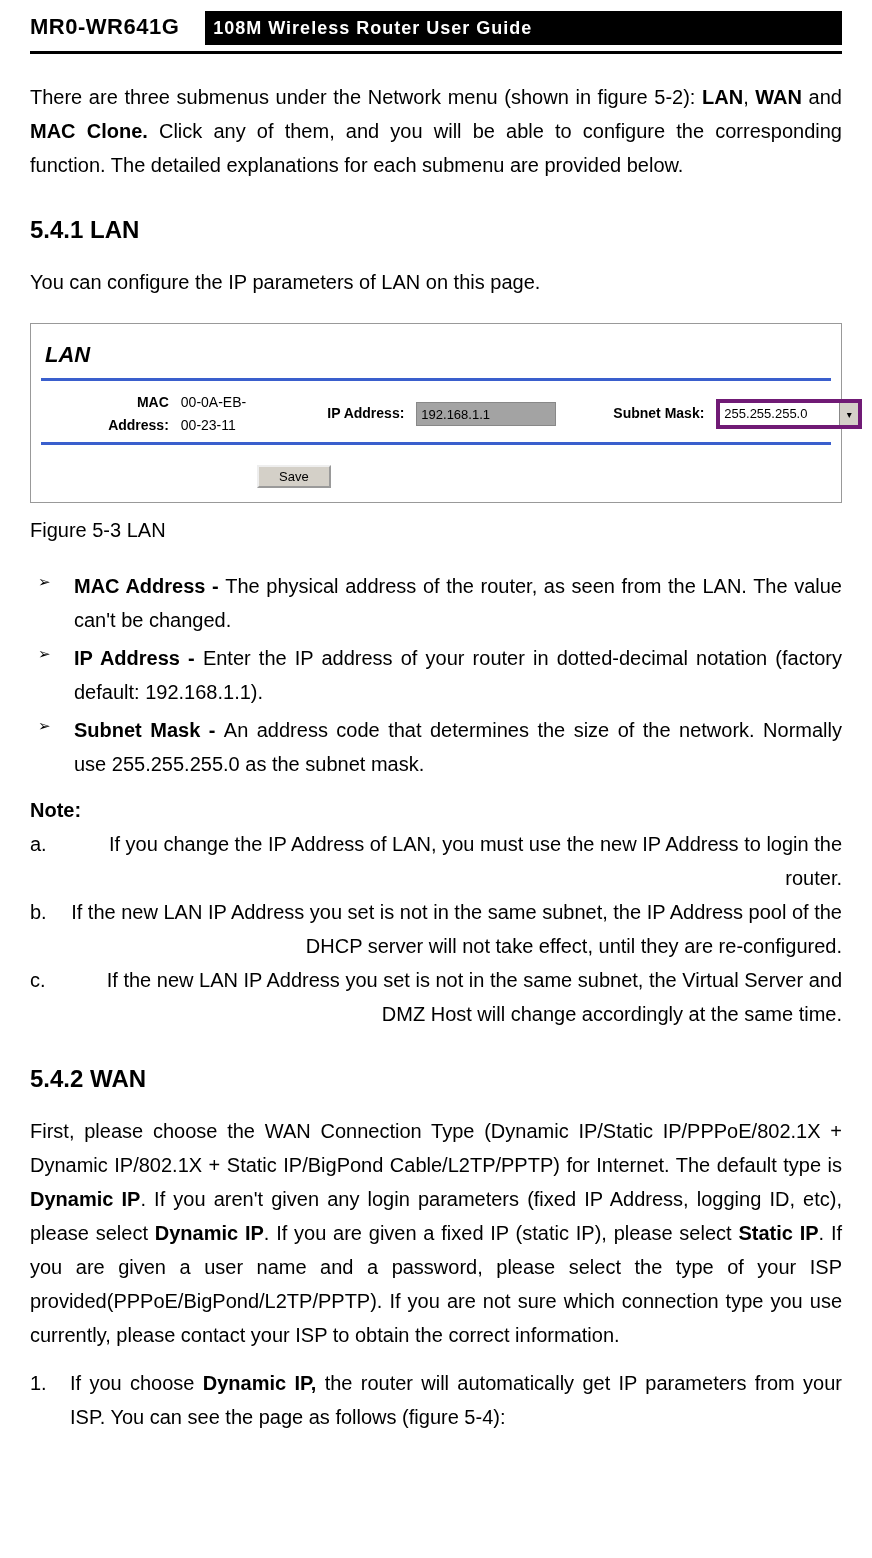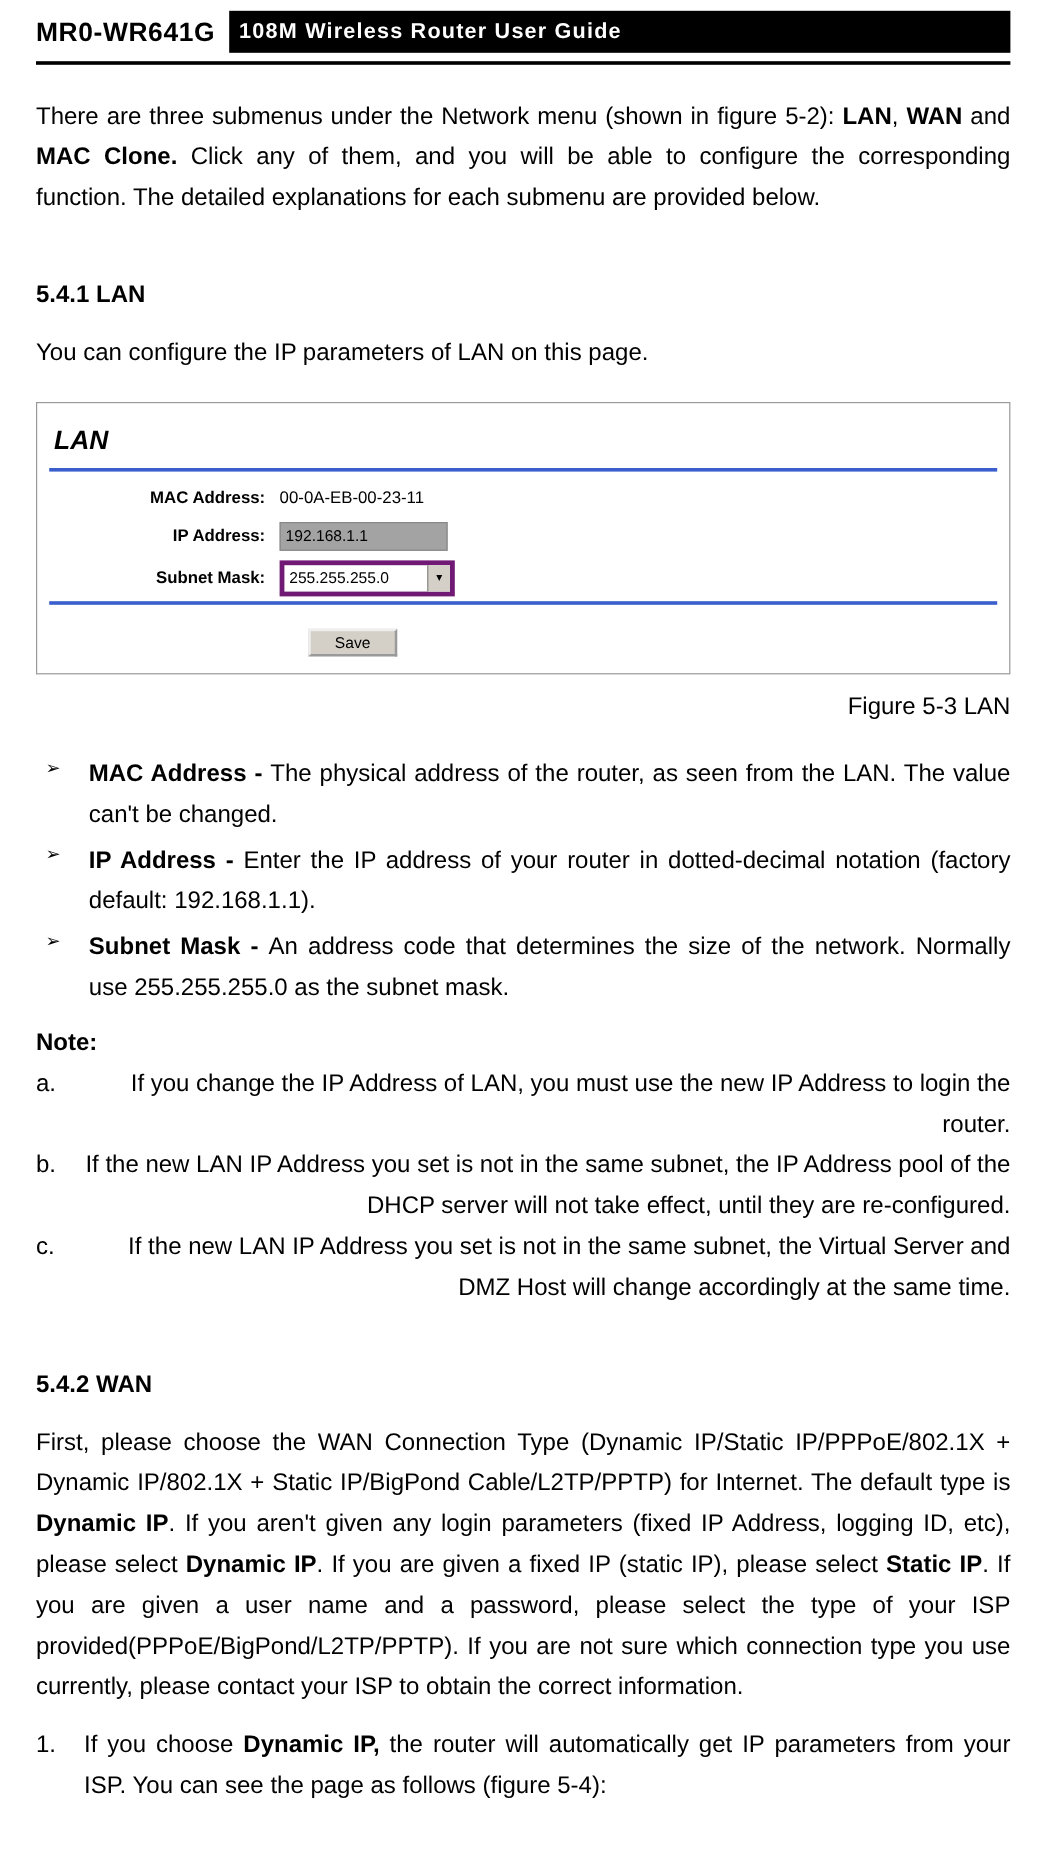--- a/index.html
+++ b/index.html
@@ -12,22 +12,22 @@
   .page {
     width: 872px;
     box-sizing: border-box;
     padding: 8px 30px 20px 30px;
     margin: 0 auto;
     font-size: 20px;
     line-height: 1.7;
   }
   .header-row {
     display: flex;
-    align-items: center;
-    gap: 12px;
+    align-items: flex-end;
+    gap: 26px;
     margin-bottom: 6px;
   }
   .header-left {
     font-weight: bold;
     font-size: 22px;
     letter-spacing: 0.5px;
   }
   .header-right {
     flex: 1;
     background: #000;
@@ -41,22 +41,22 @@
     border-bottom: 3px solid #000;
     margin-bottom: 26px;
     margin-top: 0;
   }
   .body-text {
     text-align: justify;
     margin: 14px 0;
   }
   .section-heading {
     font-weight: bold;
-    font-size: 20px;
-    margin: 47px 0 14px 0;
+    font-size: 24px;
+    margin: 28px 0 14px 0;
   }
   .bold { font-weight: bold; }
   .figure-box {
     border: 1px solid #999;
     margin: 24px 0 4px 0;
     padding: 8px 10px 14px 10px;
     background: #fff;
   }
   .lan-title {
     font-family: Arial, sans-serif;
@@ -65,21 +65,21 @@
     font-style: italic;
     margin: 4px 0 4px 4px;
   }
   .hr-blue {
     border: none;
     border-top: 3px solid #3a5fcd;
     margin: 4px 0 10px 0;
   }
   .lan-form {
     display: flex;
-    flex-direction: column;
+    flex-direction: row;
     gap: 8px;
     padding-left: 40px;
   }
   .lan-row {
     display: flex;
     align-items: center;
     gap: 12px;
   }
   .lan-label {
     width: 140px;
@@ -137,21 +137,21 @@
     color: #000;
     cursor: pointer;
   }
   .center-row {
     display: flex;
     justify-content: flex-start;
     padding-left: 216px;
     margin-top: 20px;
   }
   .figure-caption {
-    text-align: right;
+    text-align: left;
     margin: 10px 0 22px 0;
   }
   ul.bullets {
     list-style: none;
     padding: 0;
     margin: 12px 0;
   }
   ul.bullets > li {
     position: relative;
     padding-left: 44px;

